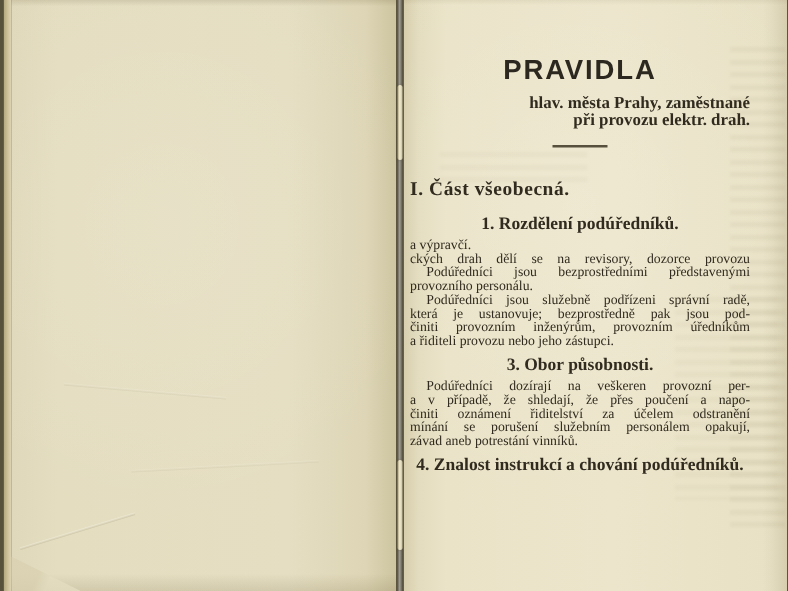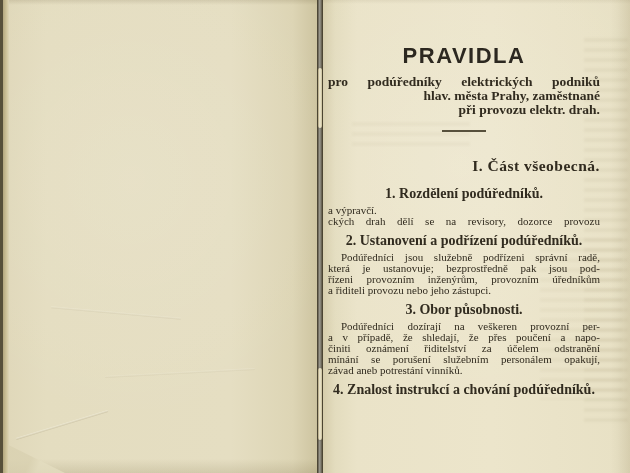--- a/index.html
+++ b/index.html
@@ -56,21 +56,21 @@
 
   
   .content{position:absolute;left:328px;top:44px;width:272px;color:#312b1f;}
   .block-title{
     font-family:"Liberation Sans","DejaVu Sans",sans-serif;
     font-weight:700;font-size:22px;line-height:24px;letter-spacing:1.5px;
     text-align:center;color:#2c2820;}
   .subtitle{margin-top:7px;}
   .subtitle-line{font-weight:700;font-size:13.5px;line-height:14px;text-align:right;}
   .rule{width:44px;height:2px;background:#57503c;margin:13px auto 0;}
-  .part-heading{font-weight:700;font-size:15.5px;line-height:16px;text-align:right;
+  .part-heading{font-weight:700;font-size:15.5px;line-height:16px;text-align:left;
     letter-spacing:.5px;margin-top:26px;}
   .section-heading{font-weight:700;font-size:14px;line-height:13px;text-align:center;
     margin-top:13px;margin-bottom:5px;}
   .section-heading ~ .section-heading{margin-top:7px;}
   .para{margin:0;}
   .body-line{font-size:11px;line-height:11px;}
   .jline{text-align:justify;text-align-last:justify;}
   .indent{text-indent:13px;}
 </style>
 </head>
@@ -99,36 +99,38 @@
 
   <div class="right-page"></div>
   <div class="ghost ghost-a"></div>
   <div class="ghost ghost-b"></div>
   <div class="ghost ghost-c"></div>
   <div class="right-vignette"></div>
 
   <div class="content">
       <div class="block-title">PRAVIDLA</div>
       <div class="subtitle">
-        <div class="subtitle-line jline">pro podúředníky elektrických podniků</div>
         <div class="subtitle-line">hlav. města Prahy, zaměstnané</div>
         <div class="subtitle-line">při provozu elektr. drah.</div>
       </div>
       <div class="rule"></div>
       <div class="part-heading">I. Část všeobecná.</div>
       <div class="section-heading">1. Rozdělení podúředníků.</div>
       <div class="para">
         <div class="body-line">a výpravčí.</div>
         <div class="body-line jline">ckých drah dělí se na revisory, dozorce provozu</div>
       </div>
-      <div class="section-heading">2. Ustanovení a podřízení podúředníků.</div>
+      <div class="para">
+        <div class="body-line jline indent">Podúředníci jsou bezprostředními představenými</div>
+        <div class="body-line">provozního personálu.</div>
+      </div>
       <div class="para">
         <div class="body-line jline indent">Podúředníci jsou služebně podřízeni správní radě,</div>
         <div class="body-line jline">která je ustanovuje; bezprostředně pak jsou pod-</div>
-        <div class="body-line jline">řízeni provozním inženýrům, provozním úředníkům</div>
+        <div class="body-line jline">činiti provozním inženýrům, provozním úředníkům</div>
         <div class="body-line">a řiditeli provozu nebo jeho zástupci.</div>
       </div>
       <div class="section-heading">3. Obor působnosti.</div>
       <div class="para">
         <div class="body-line jline indent">Podúředníci dozírají na veškeren provozní per-</div>
         <div class="body-line jline">a v případě, že shledají, že přes poučení a napo-</div>
         <div class="body-line jline">činiti oznámení řiditelství za účelem odstranění</div>
         <div class="body-line jline">mínání se porušení služebním personálem opakují,</div>
         <div class="body-line">závad aneb potrestání vinníků.</div>
       </div>

